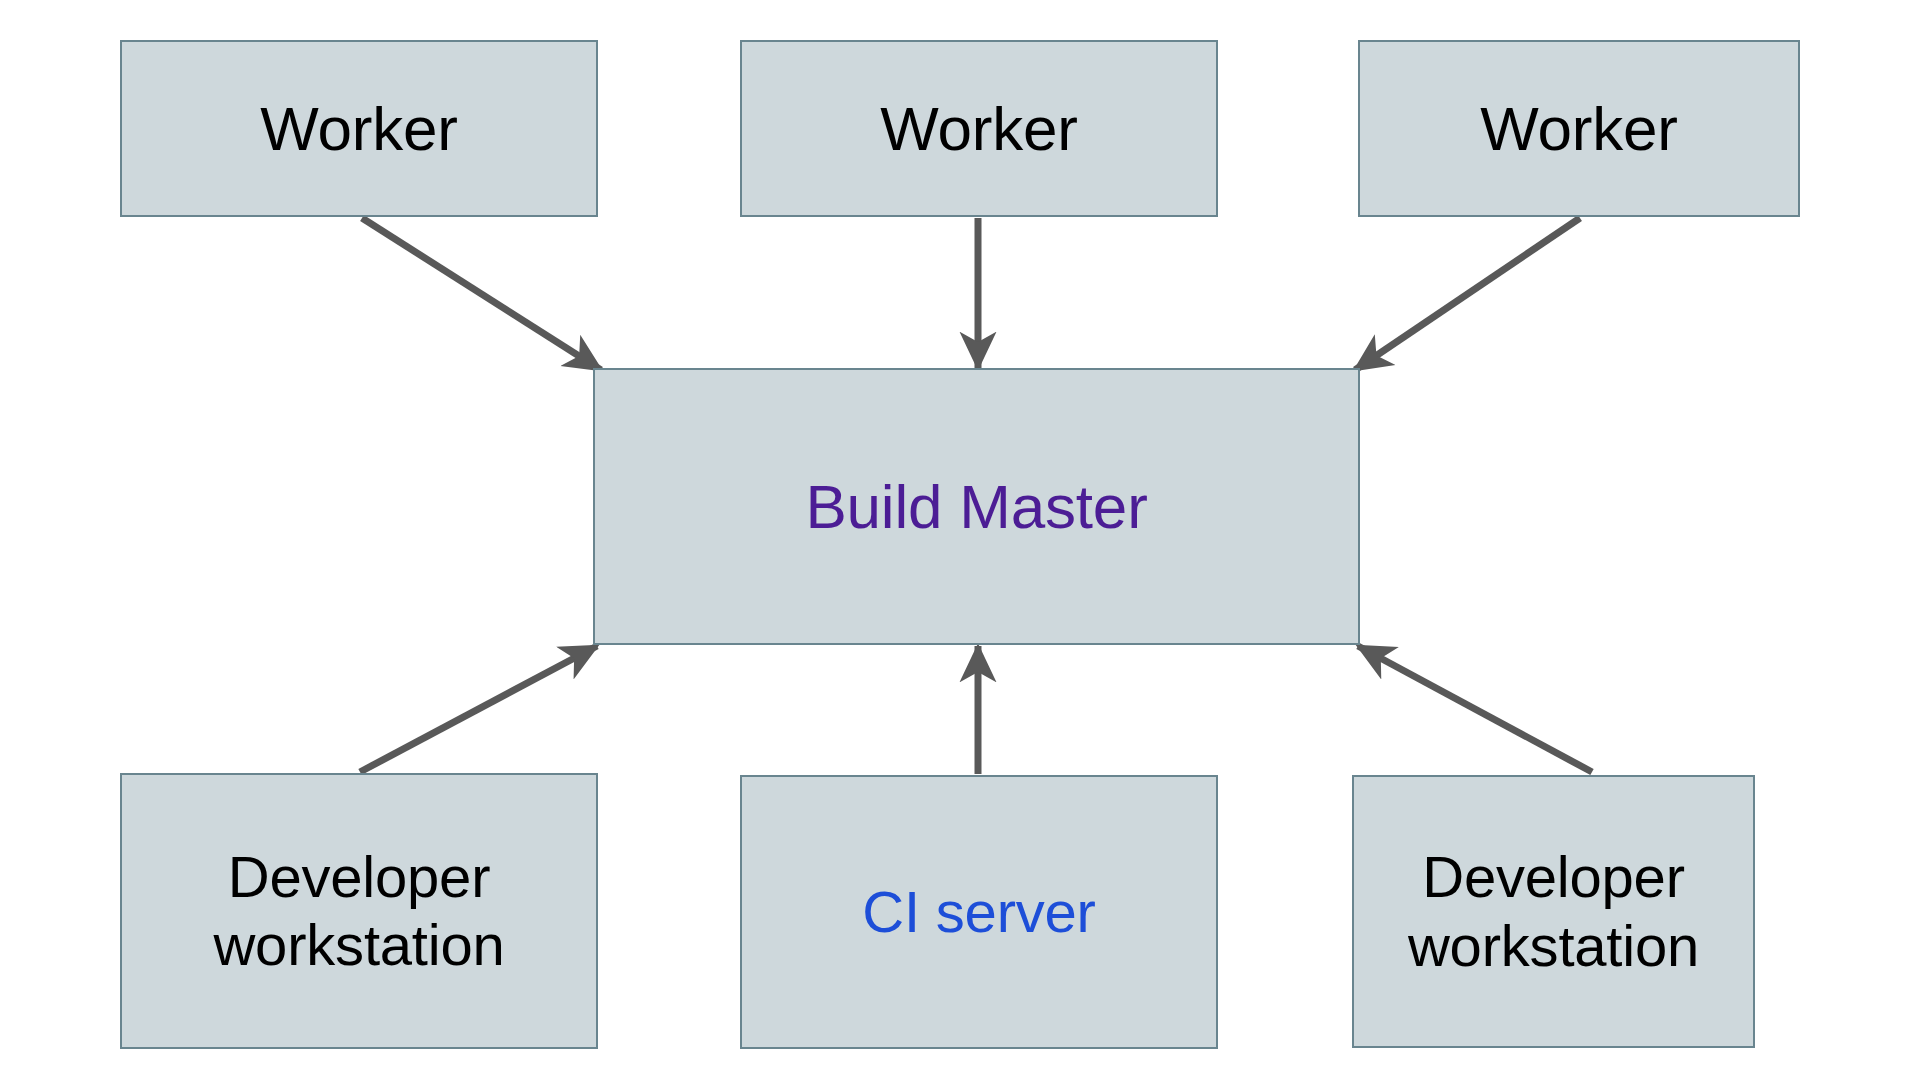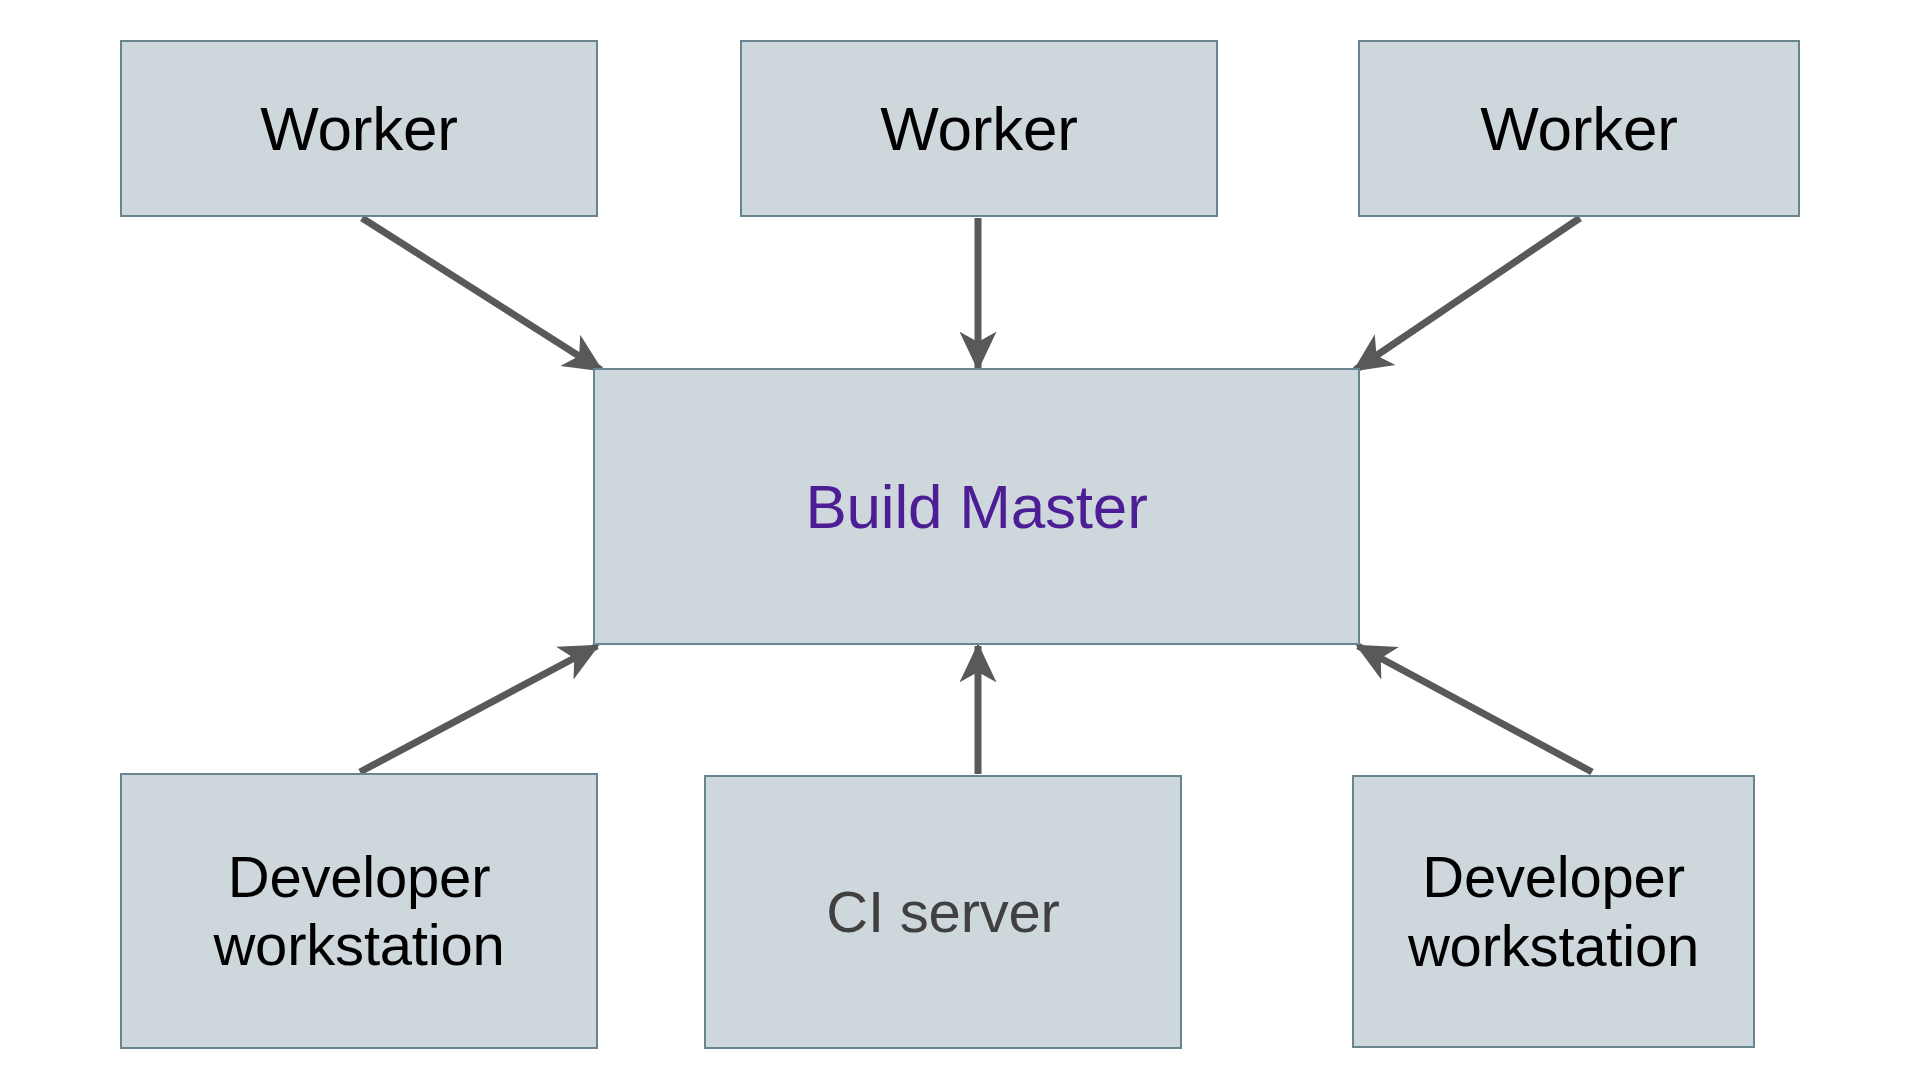--- a/index.html
+++ b/index.html
@@ -87,21 +87,21 @@
 
   <div class="node size-lg" style="left: 593px; top: 368px; width: 767px; height: 277px; background: rgb(206, 216, 220); border-color: rgb(105, 133, 143); border-width: 2px; color: #4c1d95;">
     <span class="node-label">Build Master</span>
   </div>
 
   <div class="node size-md" style="left: 120px; top: 773px; width: 478px; height: 276px; background: rgb(206, 216, 220); border-color: rgb(105, 133, 143); border-width: 2px; color: rgb(0, 0, 0);">
     <span class="node-label">Developer
 workstation</span>
   </div>
 
-  <div class="node size-md" style="left: 704px; top: 775px; width: 478px; height: 274px; background: rgb(206, 216, 220); border-color: rgb(105, 133, 143); border-width: 2px; color: #404040;">
+  <div class="node size-md" style="left: 740px; top: 775px; width: 478px; height: 274px; background: rgb(206, 216, 220); border-color: rgb(105, 133, 143); border-width: 2px; color: #1d4ed8;">
     <span class="node-label">CI server</span>
   </div>
 
   <div class="node size-md" style="left: 1352px; top: 775px; width: 403px; height: 273px; background: rgb(206, 216, 220); border-color: rgb(105, 133, 143); border-width: 2px; color: rgb(0, 0, 0);">
     <span class="node-label">Developer
 workstation</span>
   </div>
 
 </div>
 

